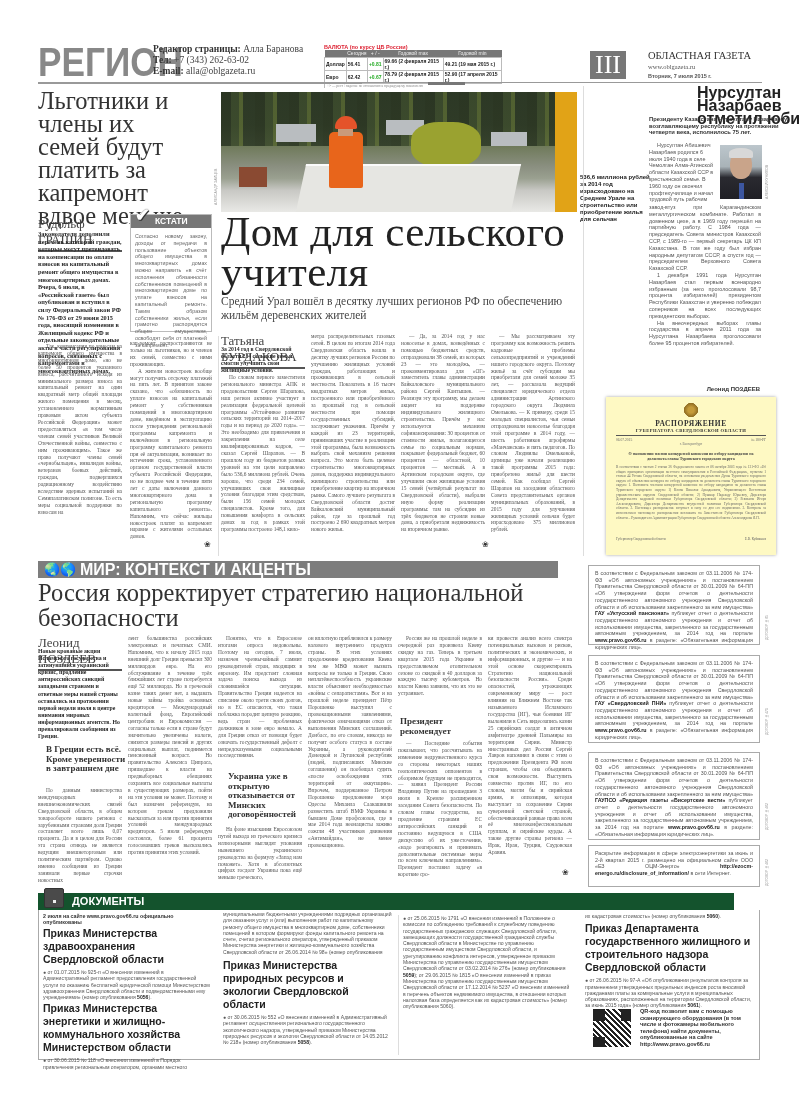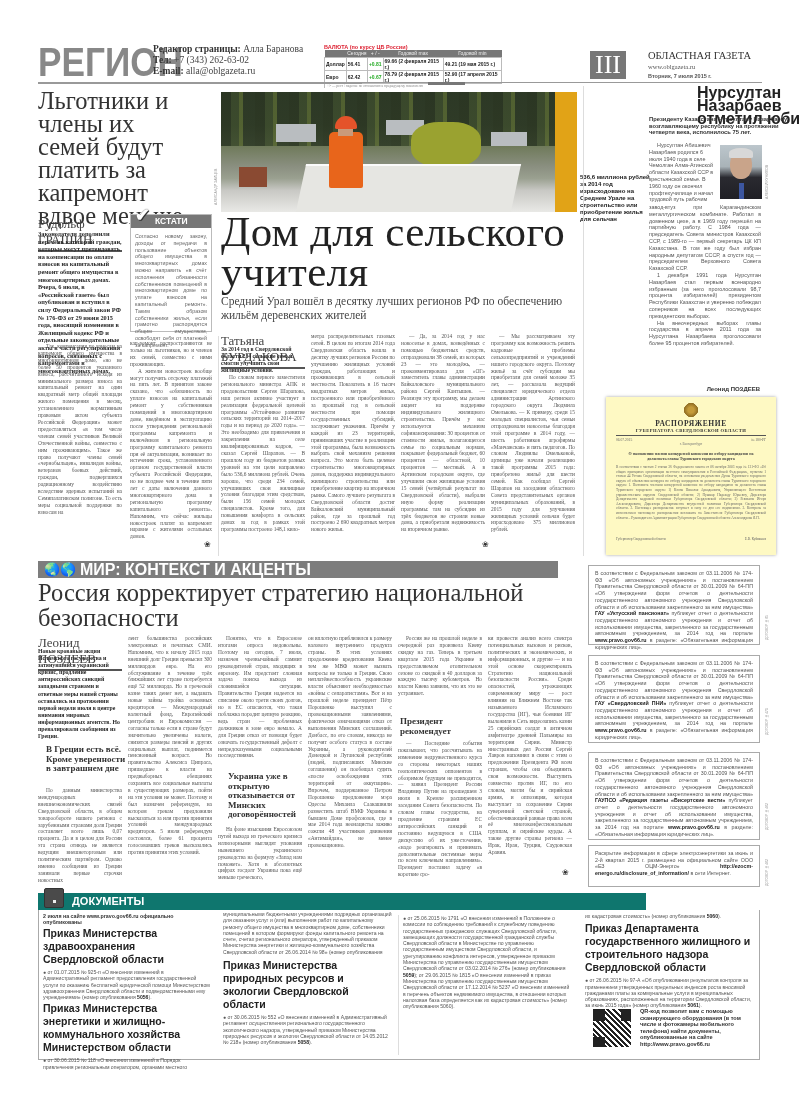--- a/index.html
+++ b/index.html
@@ -84,21 +84,21 @@
   .world-bar .label { position: absolute; left: 42px; top: 0; font-size: 16px; line-height: 17px; font-weight: bold; color: #fff; font-family: "Liberation Sans", sans-serif; }
   .h-russia { left: 38px; top: 580px; width: 520px; font-size: 24.5px; line-height: 25px; color: #333; }
   .subhead { font-size: 9px; line-height: 9.5px; font-weight: bold; color: #333; }
 
   
   .notice { position: absolute; left: 588px; width: 172px; border: 1px solid #aaa; padding: 4px 6px; font-family: "Liberation Sans", sans-serif; font-size: 5.3px; line-height: 6.7px; color: #555; text-align: justify; }
   .notice b { color: #222; }
   .notice-code { position: absolute; left: 765px; font-size: 3.4px; color: #999; writing-mode: vertical-rl; transform: rotate(180deg); font-family: "Liberation Sans", sans-serif; }
 
   
-  .docs-bar { left: 38px; top: 893px; width: 608px; height: 17px; background: #0f766e; }
+  .docs-bar { left: 38px; top: 893px; width: 696px; height: 17px; background: #14532d; }
   .docs-bar .brief { position: absolute; left: 6px; top: -5px; width: 20px; height: 20px; background: #4a4a4a; border: 1px solid #333; border-radius: 2px; }
   .docs-bar .brief::after { content: ""; position: absolute; left: 8px; top: 11px; width: 3px; height: 3px; background: #eee; }
   .docs-bar .label { position: absolute; left: 34px; top: 0; font-size: 11px; line-height: 17px; font-weight: bold; color: #fff; font-family: "Liberation Sans", sans-serif; }
   .docs-frame { left: 38px; top: 910px; width: 722px; height: 150px; border: 1px solid #aaa; border-top: none; }
   .doc-h { font-family: "Liberation Sans", sans-serif; font-size: 10.5px; line-height: 13px; font-weight: bold; color: #222; }
   .doc-t { font-family: "Liberation Sans", sans-serif; font-size: 5.1px; line-height: 6.3px; color: #555; }
   .doc-t b { color: #222; }
   .doc-intro { font-family: "Liberation Sans", sans-serif; font-size: 5.3px; font-weight: bold; color: #333; }
   .qr { left: 592px; top: 1008px; width: 40px; height: 40px; background:
       linear-gradient(#222,#222) 0 0/12px 12px no-repeat,

